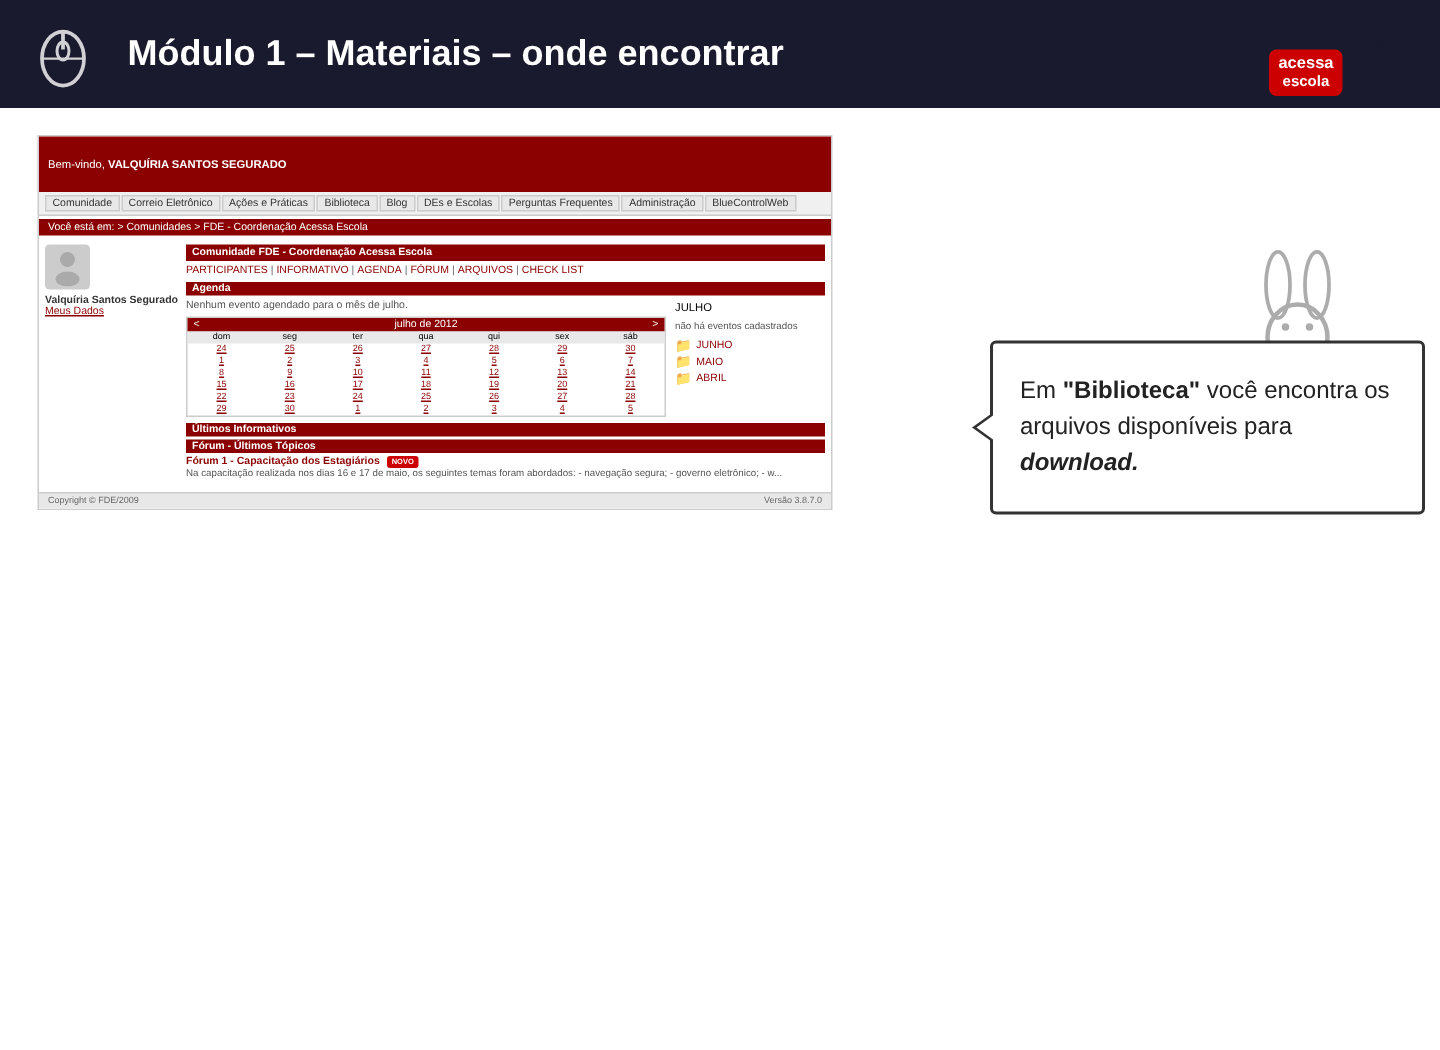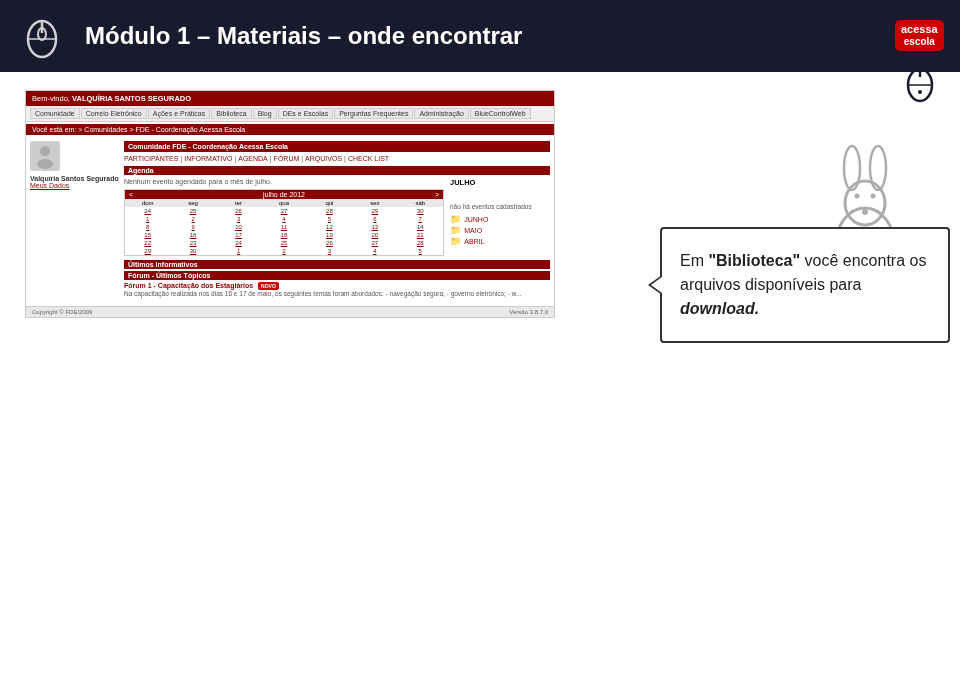--- a/index.html
+++ b/index.html
@@ -54,21 +54,21 @@
     .browser-screen {
       width: 100%;
       font-size: 9px;
       background: #ffffff;
     }
 
     
     .sc-topbar {
       background: #8b0000;
       color: white;
-      padding: 3px 6px;
+      padding: 14px 6px;
       font-size: 8px;
       display: flex;
       align-items: center;
       gap: 8px;
     }
     .sc-welcome {
       font-size: 7.5px;
     }
     .sc-welcome span {
       font-weight: bold;
@@ -213,23 +213,23 @@
       color: #333;
     }
     .sc-cal-cell.other-month { color: #aaa; }
     .sc-cal-cell.link { color: #8b0000; text-decoration: underline; }
 
     .sc-julho-right {
       width: 100px;
       font-size: 7px;
     }
     .sc-julho-title {
-      font-weight: bold;
+      font-weight: normal;
       font-size: 7.5px;
-      margin-bottom: 16px;
+      margin-bottom: 5px;
     }
     .sc-julho-text {
       font-size: 6.5px;
       color: #555;
       margin-bottom: 4px;
     }
     .sc-month-item {
       display: flex;
       align-items: center;
       gap: 3px;
@@ -331,24 +331,24 @@
       bottom: 30px;
       width: 130px;
       height: 180px;
       opacity: 0.4;
     }
 
     
     .logo-container {
       position: absolute;
       right: 15px;
-      top: 20px;
-      display: flex;
-      flex-direction: column;
-      align-items: flex-start;
+      top: 10px;
+      display: flex;
+      flex-direction: row;
+      align-items: flex-end;
     }
     .logo-badge {
       background: #cc0000;
       color: white;
       font-size: 11px;
       font-weight: bold;
       padding: 3px 6px;
       border-radius: 5px;
       text-align: center;
       line-height: 1.2;

